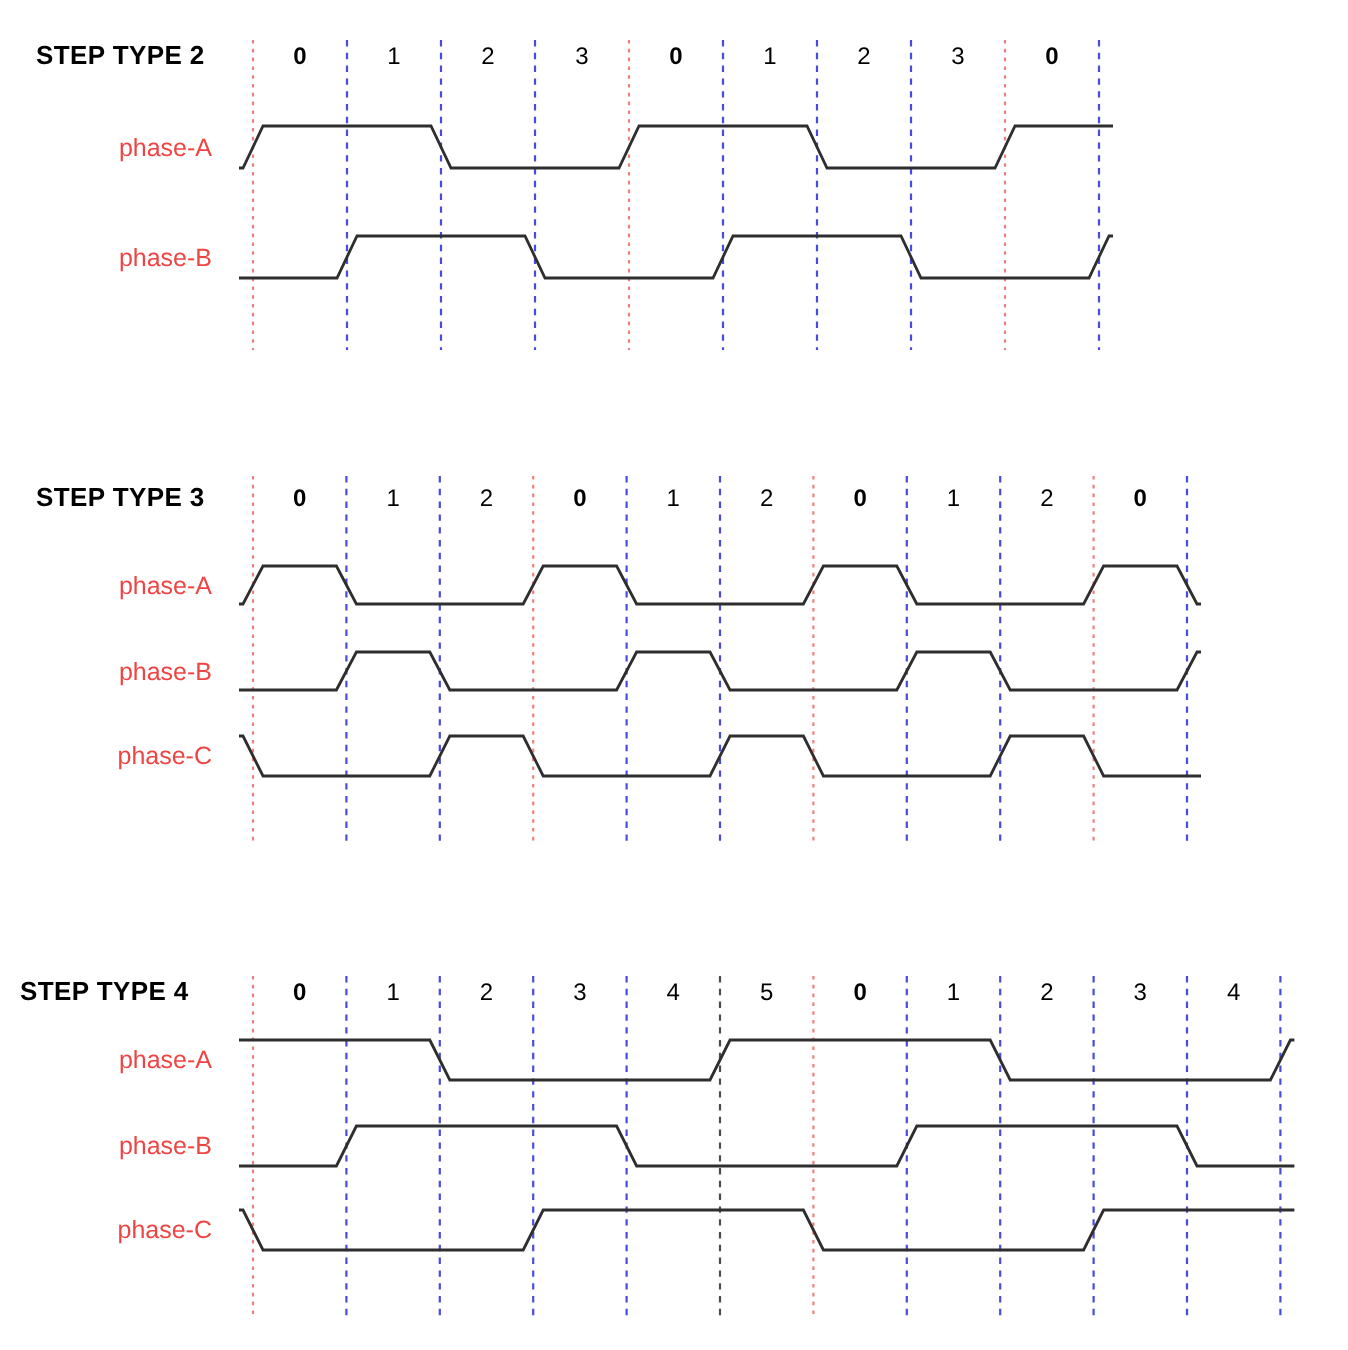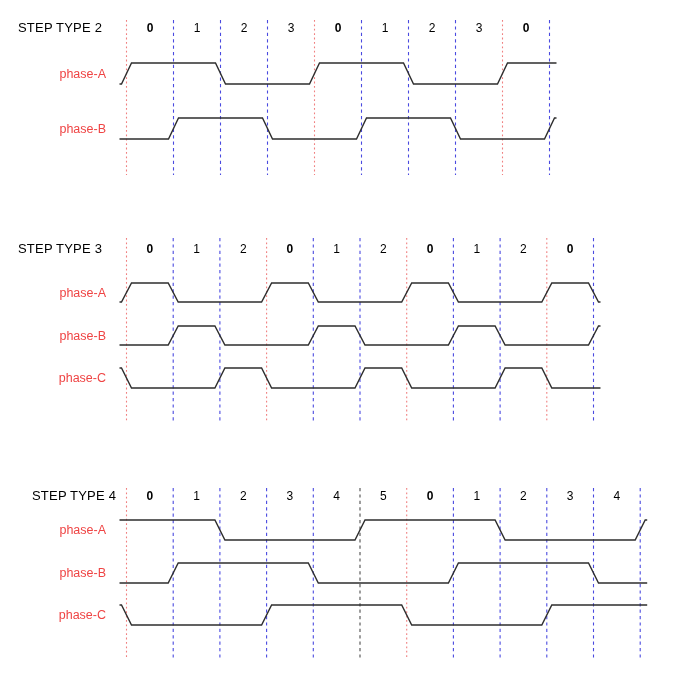--- a/index.html
+++ b/index.html
@@ -1,18 +1,18 @@
 <!DOCTYPE html>
 <html><head>
 <meta charset="utf-8">
 <style>
   html,body{margin:0;padding:0;background:#ffffff;}
   .stage{position:relative;width:674px;height:675px;background:#ffffff;overflow:hidden;
          font-family:"Liberation Sans",sans-serif;}
-  .sec-title{position:absolute;font-weight:normal;font-size:13px;line-height:14px;
+  .sec-title{position:absolute;font-weight:bold;font-size:13px;line-height:14px;
              color:#000;white-space:nowrap;letter-spacing:0.2px;}
   .phase-label{position:absolute;left:10px;width:96px;text-align:right;
                font-size:12.5px;line-height:16px;color:#ef4444;white-space:nowrap;}
   svg{position:absolute;left:0;top:0;}
 </style>
 </head>
 <body>
 
 <div class="stage">
   <svg id="diagram-svg" width="674" height="675" viewBox="0 0 674 675">
@@ -84,21 +84,21 @@
       <text x="523.45" y="500" text-anchor="middle" fill="#000000" font-family="&quot;Liberation Sans&quot;, sans-serif" font-size="12" font-weight="normal">2</text>
       <text x="570.1500000000001" y="500" text-anchor="middle" fill="#000000" font-family="&quot;Liberation Sans&quot;, sans-serif" font-size="12" font-weight="normal">3</text>
       <text x="616.85" y="500" text-anchor="middle" fill="#000000" font-family="&quot;Liberation Sans&quot;, sans-serif" font-size="12" font-weight="normal">4</text>
       <polyline points="119.5,520.0 214.9,520.0 224.9,540.0 355.0,540.0 365.0,520.0 495.1,520.0 505.1,540.0 635.2,540.0 645.2,520.0 647.2,520.0" fill="none" stroke="#2e2e2e" stroke-width="1.4" stroke-linejoin="miter"></polyline>
       <polyline points="119.5,583.0 168.2,583.0 178.2,563.0 308.3,563.0 318.3,583.0 448.4,583.0 458.4,563.0 588.5,563.0 598.5,583.0 647.2,583.0" fill="none" stroke="#2e2e2e" stroke-width="1.4" stroke-linejoin="miter"></polyline>
       <polyline points="119.5,605.0 121.5,605.0 131.5,625.0 261.6,625.0 271.6,605.0 401.7,605.0 411.7,625.0 541.8,625.0 551.8,605.0 647.2,605.0" fill="none" stroke="#2e2e2e" stroke-width="1.4" stroke-linejoin="miter"></polyline>
     </svg>
 
   <div class="sec-title" style="left: 18px; top: 21px;">STEP TYPE 2</div>
   <div class="sec-title" style="left: 18px; top: 242px;">STEP TYPE 3</div>
-  <div class="sec-title" style="left: 32px; top: 489px;">STEP TYPE 4</div>
+  <div class="sec-title" style="left: 10px; top: 489px;">STEP TYPE 4</div>
 
   <div class="phase-label" style="top: 65.5px;">phase-A</div>
   <div class="phase-label" style="top: 120.5px;">phase-B</div>
 
   <div class="phase-label" style="top: 284.5px;">phase-A</div>
   <div class="phase-label" style="top: 327.5px;">phase-B</div>
   <div class="phase-label" style="top: 370px;">phase-C</div>
 
   <div class="phase-label" style="top: 522px;">phase-A</div>
   <div class="phase-label" style="top: 565px;">phase-B</div>

